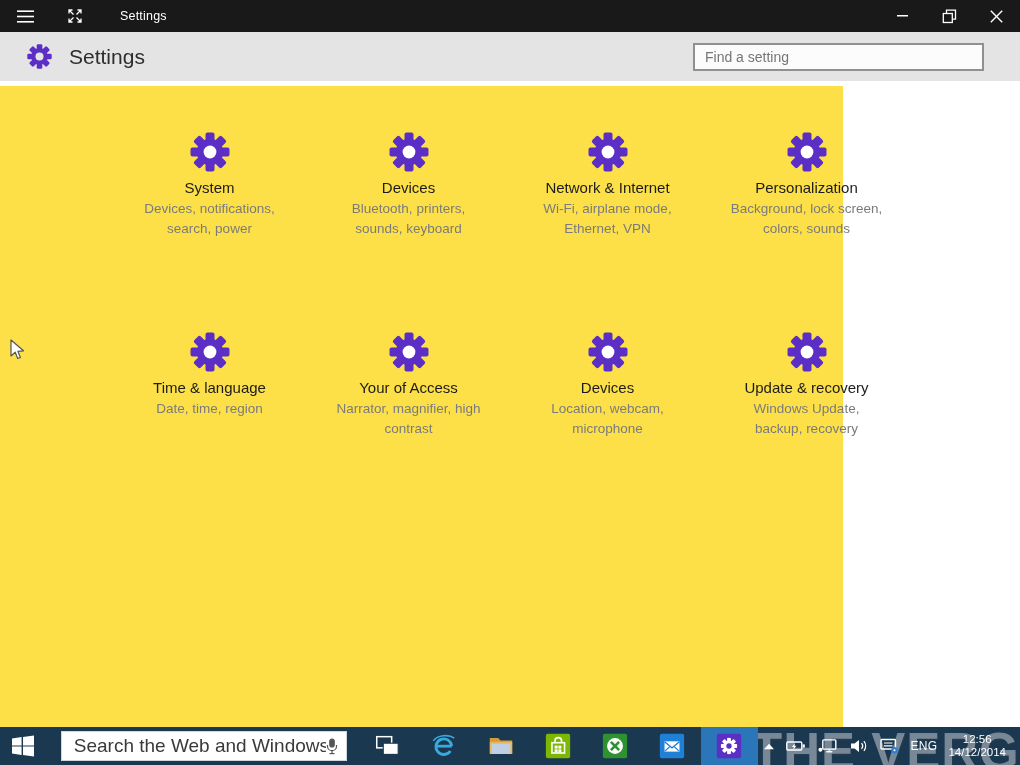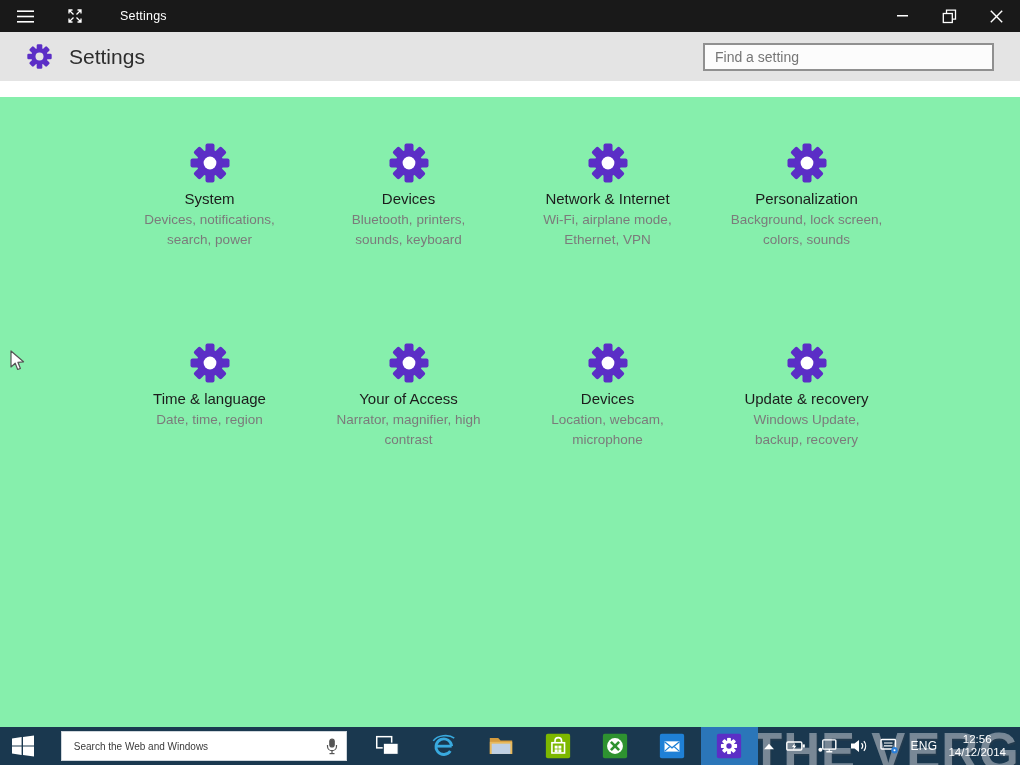--- a/index.html
+++ b/index.html
@@ -25,28 +25,28 @@
   .win-btn { width:47px; height:32px; display:flex; align-items:center; justify-content:center; }
 
   
   .app-header {
     position:absolute; top:32px; left:0; width:1020px; height:49px;
     background:#E4E4E4; display:flex; align-items:center;
   }
   .hdr-gear { margin-left:27px; }
   .hdr-title { margin-left:17px; font-size:21px; color:#2d2d2d; }
   .hdr-search {
-    position:absolute; right:26px; top:11px; width:291px; height:28px;
+    position:absolute; right:36px; top:11px; width:291px; height:28px;
     border:2px solid #909090; background:#FCFCFC; padding:0 10px;
     font-size:14px; color:#333; font-family:"Liberation Sans", sans-serif; outline:none;
   }
   .hdr-search::placeholder { color:#767676; opacity:1; }
 
   
-  .content { position:absolute; top:97px; left:0; width:1020px; height:646px; background:#86efac; }
+  .content { position:absolute; top:86px; left:0; width:843px; height:646px; background:#fde047; }
   .tiles {
     position:absolute; left:110px; top:46px;
     display:grid; grid-template-columns:repeat(4,199px); grid-auto-rows:200px;
   }
   .tile { display:flex; flex-direction:column; align-items:center; text-align:center; }
   .tile-label { margin-top:7px; font-size:15px; color:#1c1c1c; }
   .tile-desc { margin-top:3px; font-size:13.5px; line-height:19.5px; color:#7b7b7b; }
   .dwA { max-width:172px; } .dwB { max-width:150px; } .dwC { max-width:178px; } .dwD { max-width:125px; }
 
   .cursor { position:absolute; left:10px; top:253px; z-index:9; }
@@ -56,21 +56,21 @@
     position:absolute; bottom:0; left:0; width:1020px; height:38px;
     background:#1A384F; display:flex; align-items:center; overflow:hidden; z-index:5;
   }
   .start-btn { width:48px; height:38px; display:flex; align-items:center; justify-content:center; position:relative; z-index:2; }
   .tb-search {
     margin-left:14px; width:293px; height:30px; background:#fff; border:1px solid #cfd6dc;
     display:flex; align-items:center; padding:0 8px 0 2px; position:relative; z-index:2;
   }
   .tb-search input {
     flex:1; border:none; outline:none; height:26px; padding:0 0 0 10px;
-    font-size:10px; color:#3a3a3a; font-family:"Liberation Sans", sans-serif; background:transparent;
+    font-size:19px; color:#3a3a3a; font-family:"Liberation Sans", sans-serif; background:transparent;
   }
   .tb-search input::placeholder { color:#3a3a3a; opacity:1; }
   .apps { display:flex; margin-left:12px; position:relative; z-index:2; }
   .app-btn { width:57px; height:38px; display:flex; align-items:center; justify-content:center; }
   .app-btn.active { background:#2B76B9; }
   .tray { margin-left:auto; display:flex; align-items:center; padding-right:10px; position:relative; z-index:2; }
   .tray-item { padding:0 6px; display:flex; align-items:center; justify-content:center; height:38px; }
   .tray-lang { font-size:12px; color:#fff; letter-spacing:.3px; }
   .tray-clock { font-size:11.5px; line-height:13px; color:#fff; text-align:center; margin-left:5px; margin-right:4px; }
   .watermark {

